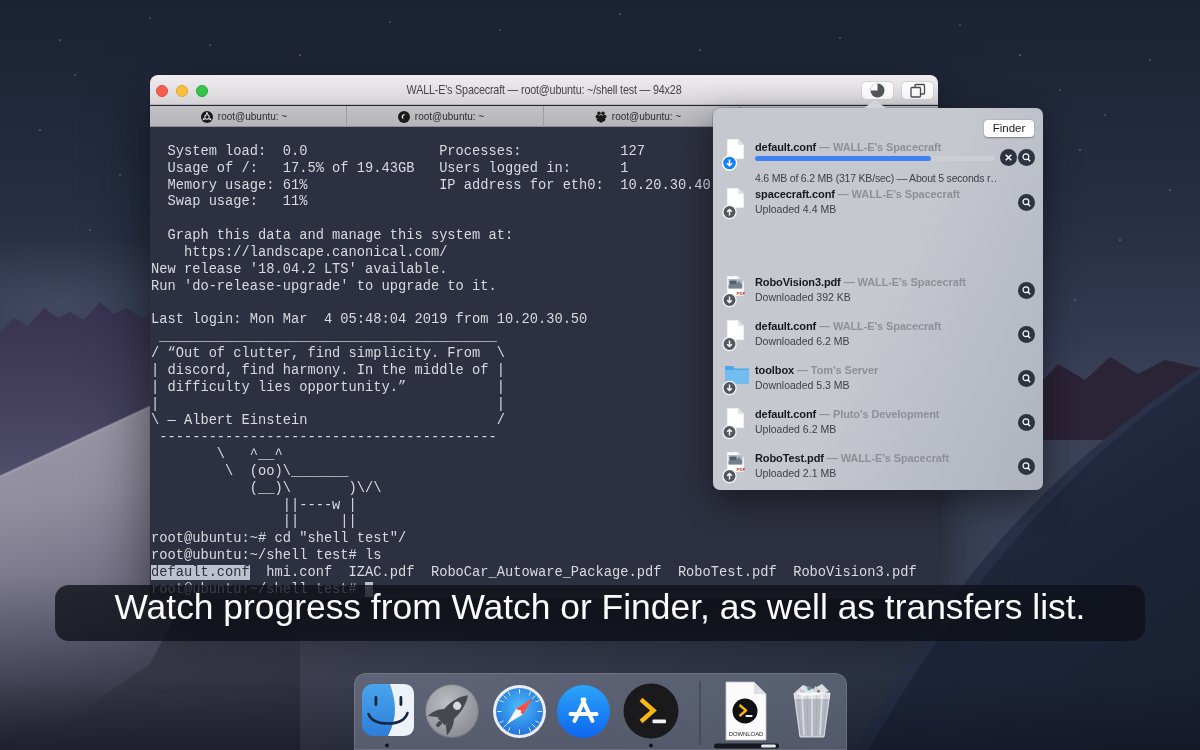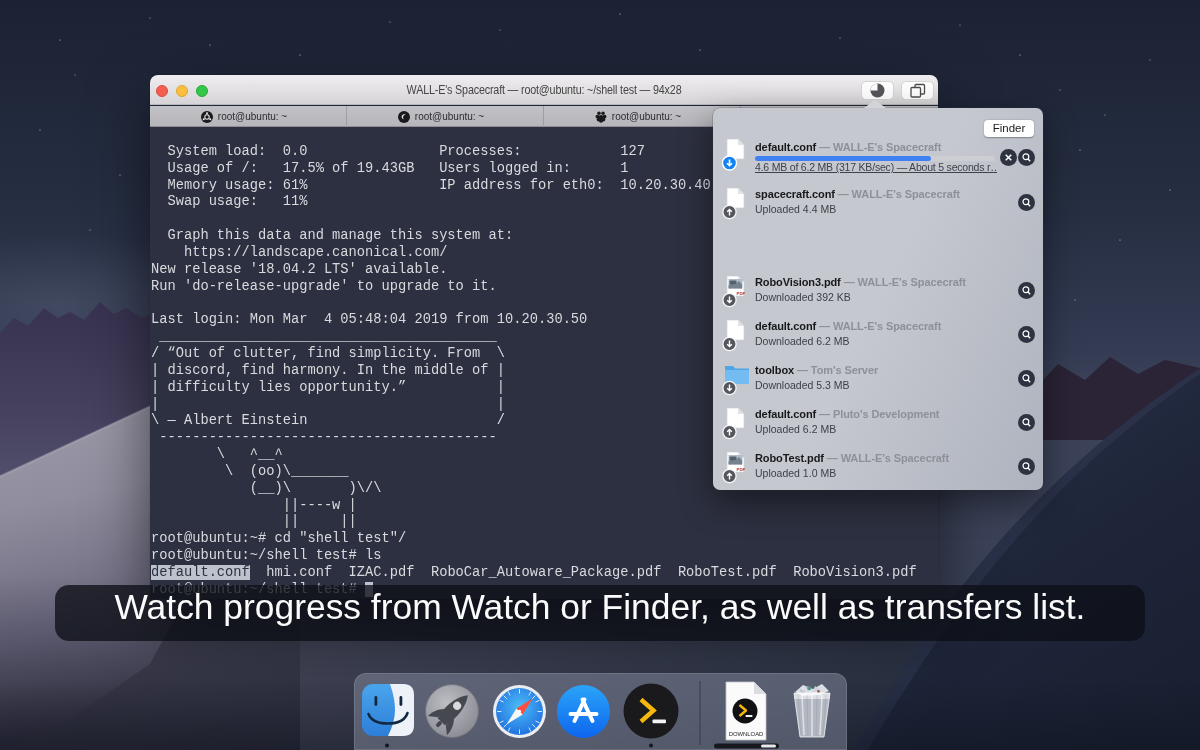--- a/index.html
+++ b/index.html
@@ -242,21 +242,21 @@
   <div id="panel" class="abs">
     <div id="clearbtn" class="abs">Finder</div>
     <div class="prow abs" style="top:28px;">
       <svg class="pico" viewBox="0 0 30 36">
           <use href="#docpage"></use>
           <use href="#dlbadge"></use>
         </svg>
       <div class="pname" style="top:5px;">default.conf <span>— WALL-E's Spacecraft</span></div>
       <div style="position:absolute;left:42px;top:20px;width:240px;height:4.5px;border-radius:2.5px;background:#ccced2;"></div>
       <div style="position:absolute;left:42px;top:20px;width:176px;height:4.5px;border-radius:2.5px;background:#3f80f2;"></div>
-      <div class="psub" style="top:25px;width:242px;letter-spacing:-0.2px;text-decoration:underline;">4.6 MB of 6.2 MB (317 KB/sec) — About 5 seconds r…</div>
+      <div class="psub" style="top:36px;width:242px;letter-spacing:-0.2px;">4.6 MB of 6.2 MB (317 KB/sec) — About 5 seconds r…</div>
       <svg class="pbtn" style="left:287px;top:13px;" viewBox="0 0 17 17">
           <use href="#xbtn"></use>
         </svg>
       <svg class="pbtn" style="left:305px;top:13px;" viewBox="0 0 17 17">
           <use href="#magbtn"></use>
         </svg>
     </div>
     <div class="prow abs" style="top:77px;">
       <svg class="pico" viewBox="0 0 30 36">
           <use href="#docpage"></use>
@@ -311,21 +311,21 @@
       <svg class="pbtn" viewBox="0 0 17 17">
           <use href="#magbtn"></use>
         </svg>
     </div>
     <div class="prow abs" style="top:341px;">
       <svg class="pico" viewBox="0 0 30 36">
           <use href="#pdfpage"></use>
           <use href="#upbadge"></use>
         </svg>
       <div class="pname">RoboTest.pdf <span>— WALL-E's Spacecraft</span></div>
-      <div class="psub">Uploaded 1.0 MB</div>
+      <div class="psub">Uploaded 2.1 MB</div>
       <svg class="pbtn" viewBox="0 0 17 17">
           <use href="#magbtn"></use>
         </svg>
     </div>
   </div>
 
   <svg width="0" height="0" style="position:absolute;">
     <defs>
       <g id="docpage">
         <path d="M5,0 L16,0 L22,6 L22,20 L5,20 Z" fill="#ffffff" stroke="#cfd1d4" stroke-width="0.7"></path>

